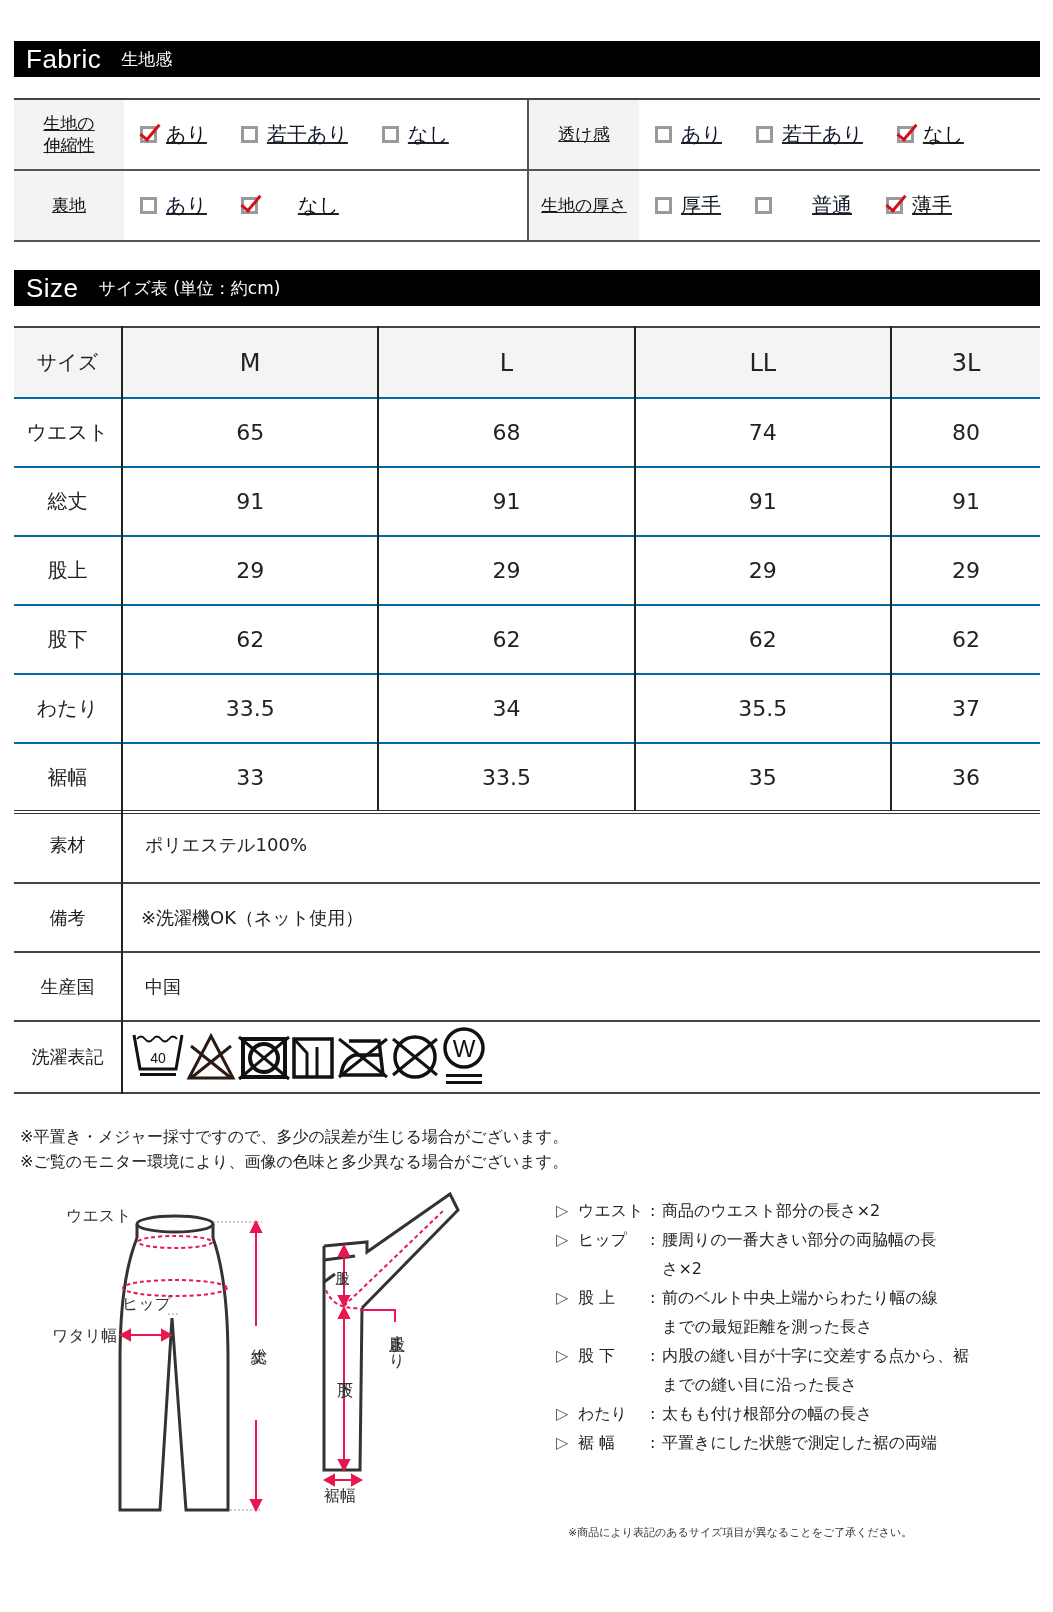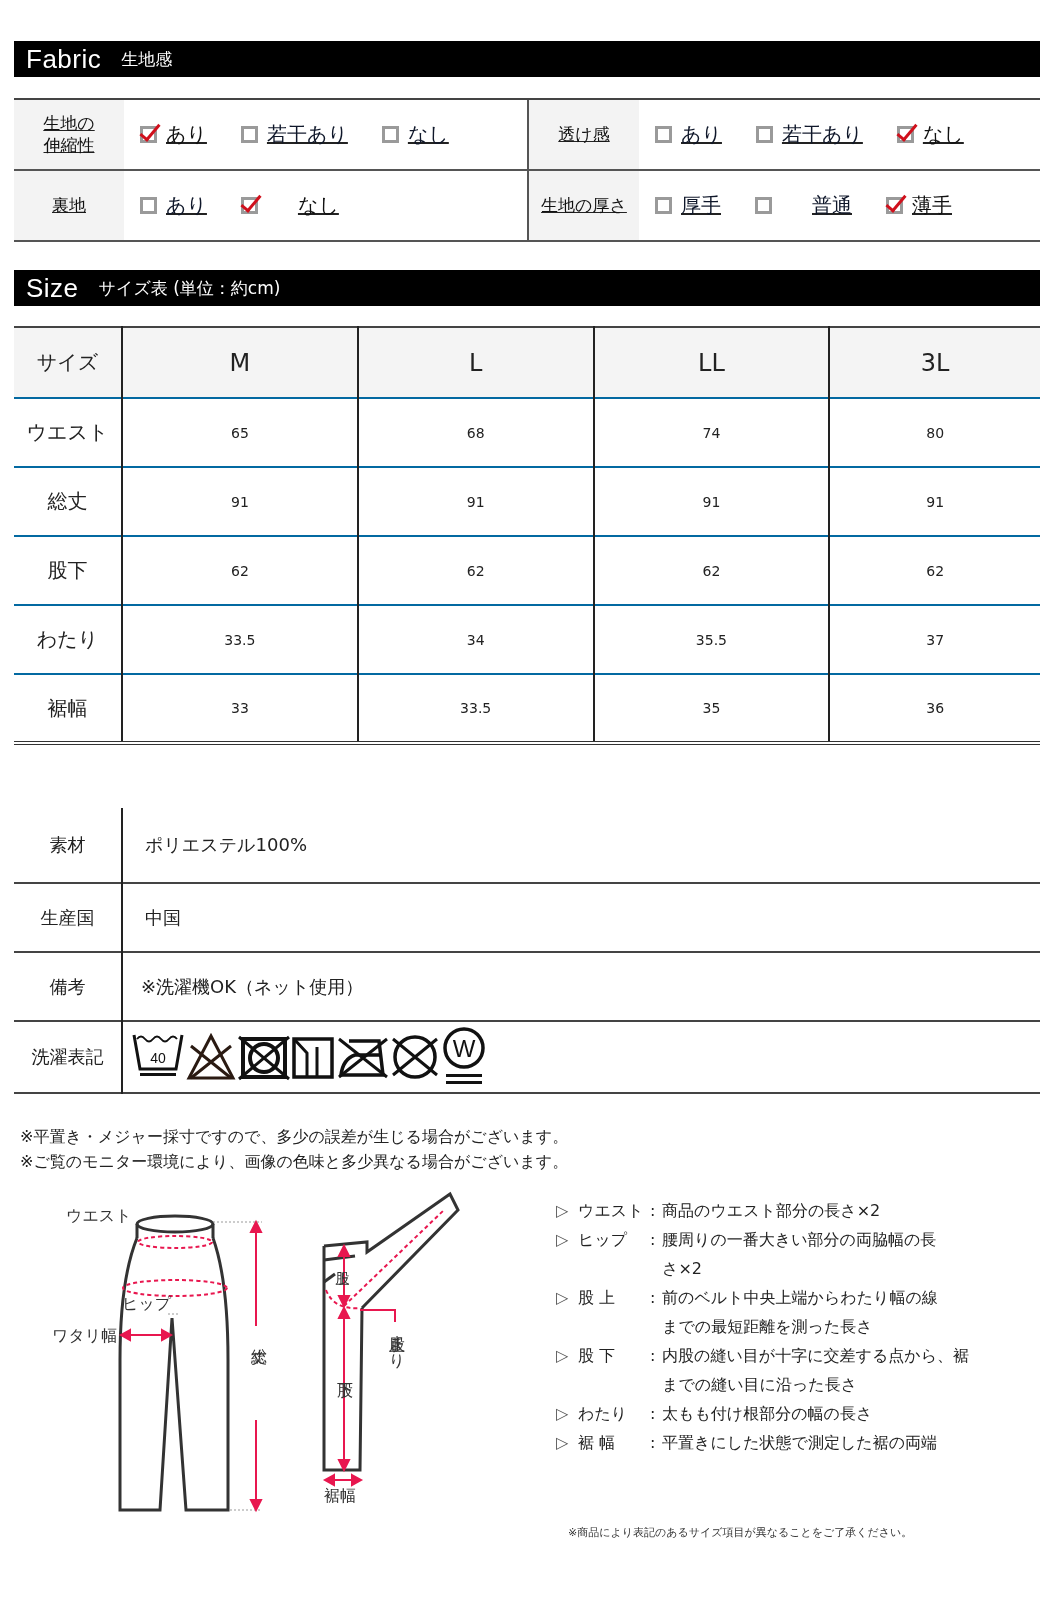--- a/index.html
+++ b/index.html
@@ -25,21 +25,21 @@
   .opt .box { width: 17px; height: 17px; border: 3px solid #9a9a9a; position: relative; margin-right: 9px; flex: none; }
   .opt.off { color: #0f172a; }
   .opt.on { color: #111; }
   .opt.on .box::after {
     content: ""; position: absolute; left: 2px; top: -9px; width: 7px; height: 18px;
     border-right: 3px solid #d0101c; border-bottom: 3px solid #d0101c; transform: rotate(40deg);
   }
 
   
   .size-table { position: absolute; left: 14px; top: 326px; width: 1026px; border-collapse: collapse; }
-  .size-table td { border-left: 2px solid #222; text-align: center; font-size: 14px; color: #222; }
+  .size-table td { border-left: 2px solid #222; text-align: center; font-size: 22px; color: #222; }
   .size-table tr td:first-child { border-left: none; width: 108px; font-size: 20px; }
   .size-table tr { border-bottom: 2px solid #0369a1; }
   .size-table tr.head { background: #f4f4f4; border-top: 2px solid #444; }
   .size-table tr.head td { height: 71px; font-size: 24px; }
   .size-table tr.head td:first-child { font-size: 20px; }
   .size-table tr.body td { height: 69px; }
   .size-table tr.last { border-bottom: 4px double #333; }
 
   
   .info-table { position: absolute; left: 14px; top: 808px; width: 1026px; border-collapse: collapse; }
@@ -166,20 +166,27 @@
     <td>80</td>
   </tr>
   <tr class="body">
     <td>総丈</td>
     <td>91</td>
     <td>91</td>
     <td>91</td>
     <td>91</td>
   </tr>
   <tr class="body">
+    <td>股上</td>
+    <td>29</td>
+    <td>29</td>
+    <td>29</td>
+    <td>29</td>
+  </tr>
+  <tr class="body">
     <td>股下</td>
     <td>62</td>
     <td>62</td>
     <td>62</td>
     <td>62</td>
   </tr>
   <tr class="body">
     <td>わたり</td>
     <td>33.5</td>
     <td>34</td>
@@ -196,26 +203,26 @@
 </tbody>
   </table>
 
 <table class="info-table">
   <tbody>
       <tr style="height:75px;">
     <td class="lbl">素材</td>
     <td class="val">ポリエステル100%</td>
   </tr>
   <tr>
+    <td class="lbl">備考</td>
+    <td class="val" style="padding-left:18px;">※洗濯機OK（ネット使用）</td>
+  </tr>
+  <tr>
     <td class="lbl">生産国</td>
     <td class="val">中国</td>
-  </tr>
-  <tr>
-    <td class="lbl">備考</td>
-    <td class="val" style="padding-left:18px;">※洗濯機OK（ネット使用）</td>
   </tr>
   <tr class="laundry">
     <td class="lbl">洗濯表記</td>
     <td>
       <div class="care-icons">
 
         <svg width="54" height="56" viewBox="0 0 54 56">
           <path d="M3 6 L9 40 L45 40 L51 6" fill="none" stroke="#111" stroke-width="3"></path>
           <path d="M6 10 q4 -5 8 0 q4 5 8 0 q4 -5 8 0 q4 5 8 0 q4 -5 8 0" fill="none" stroke="#111" stroke-width="2"></path>
           <text x="27" y="34" text-anchor="middle" font-size="14" font-family="Liberation Sans, sans-serif" fill="#111">40</text>

